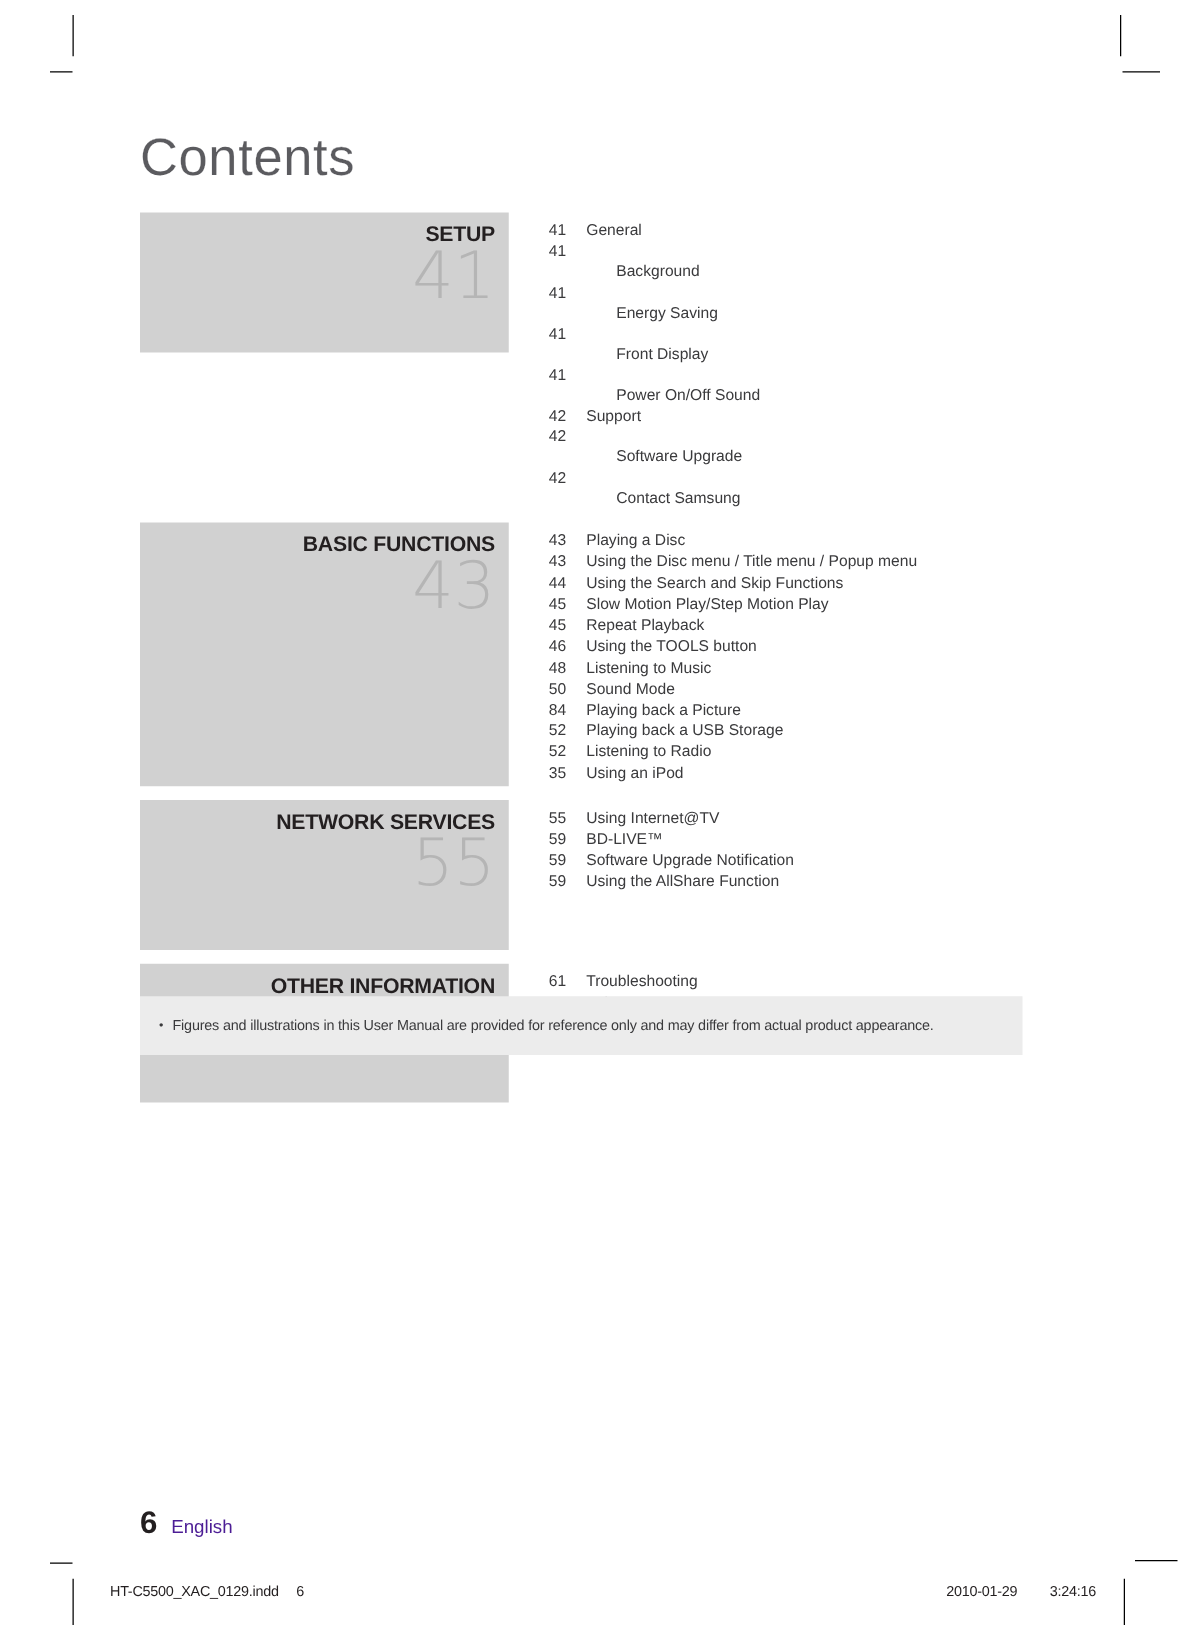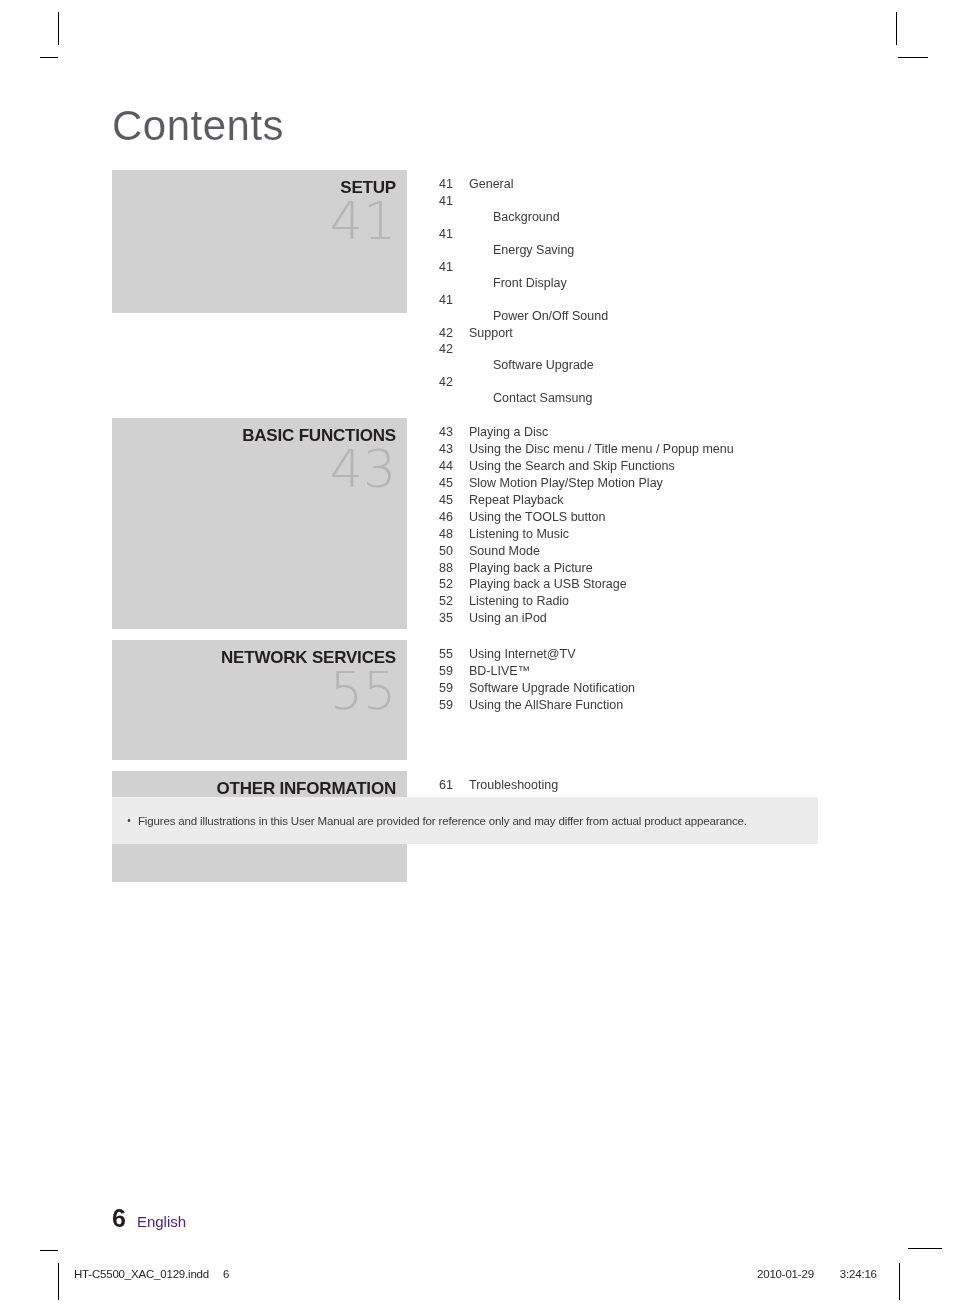--- a/index.html
+++ b/index.html
@@ -107,21 +107,21 @@
     white-space: nowrap;
   }
   .entry .pg {
     width: 30px;
     flex: none;
   }
   .entry .ttl { flex: 1; }
   .entry.lvl2 .ttl { padding-left: 24px; margin-top: 16px; }
 
   
-  .section.setup    .sec-box { height: 143px; }
+  .section.setup    .sec-box { height: 112px; }
   .section.basic    .sec-box { height: 211px; }
   .section.network  .sec-box { height: 120px; }
   .section.other    .sec-box { height: 111px; }
 
   .section.setup   { margin-top: 0px; }
   .section.basic   { margin-top: 11px; }
   .section.network { margin-top: 11px; }
   .section.other   { margin-top: 11px; }
 
   
@@ -168,21 +168,21 @@
   .page-lang {
     font-size: 15px;
     color: #4c1d95;
     margin-left: 11px;
     line-height: 1;
   }
 
   
   .print-file {
     position: absolute;
-    left: 74px;
+    left: 88px;
     top: 1268px;
     font-size: 11.5px;
     color: #231f20;
     letter-spacing: -0.2px;
   }
   .print-file .pf-page { margin-left: 14px; }
   .print-stamp {
     position: absolute;
     left: 757px;
     top: 1268px;
@@ -281,21 +281,21 @@
         </div>
       <div class="entry lvl1">
           <span class="pg">48</span>
           <span class="ttl">Listening to Music</span>
         </div>
       <div class="entry lvl1">
           <span class="pg">50</span>
           <span class="ttl">Sound Mode</span>
         </div>
       <div class="entry lvl1">
-          <span class="pg">88</span>
+          <span class="pg">84</span>
           <span class="ttl">Playing back a Picture</span>
         </div>
       <div class="entry lvl1">
           <span class="pg">52</span>
           <span class="ttl">Playing back a USB Storage</span>
         </div>
       <div class="entry lvl1">
           <span class="pg">52</span>
           <span class="ttl">Listening to Radio</span>
         </div>

